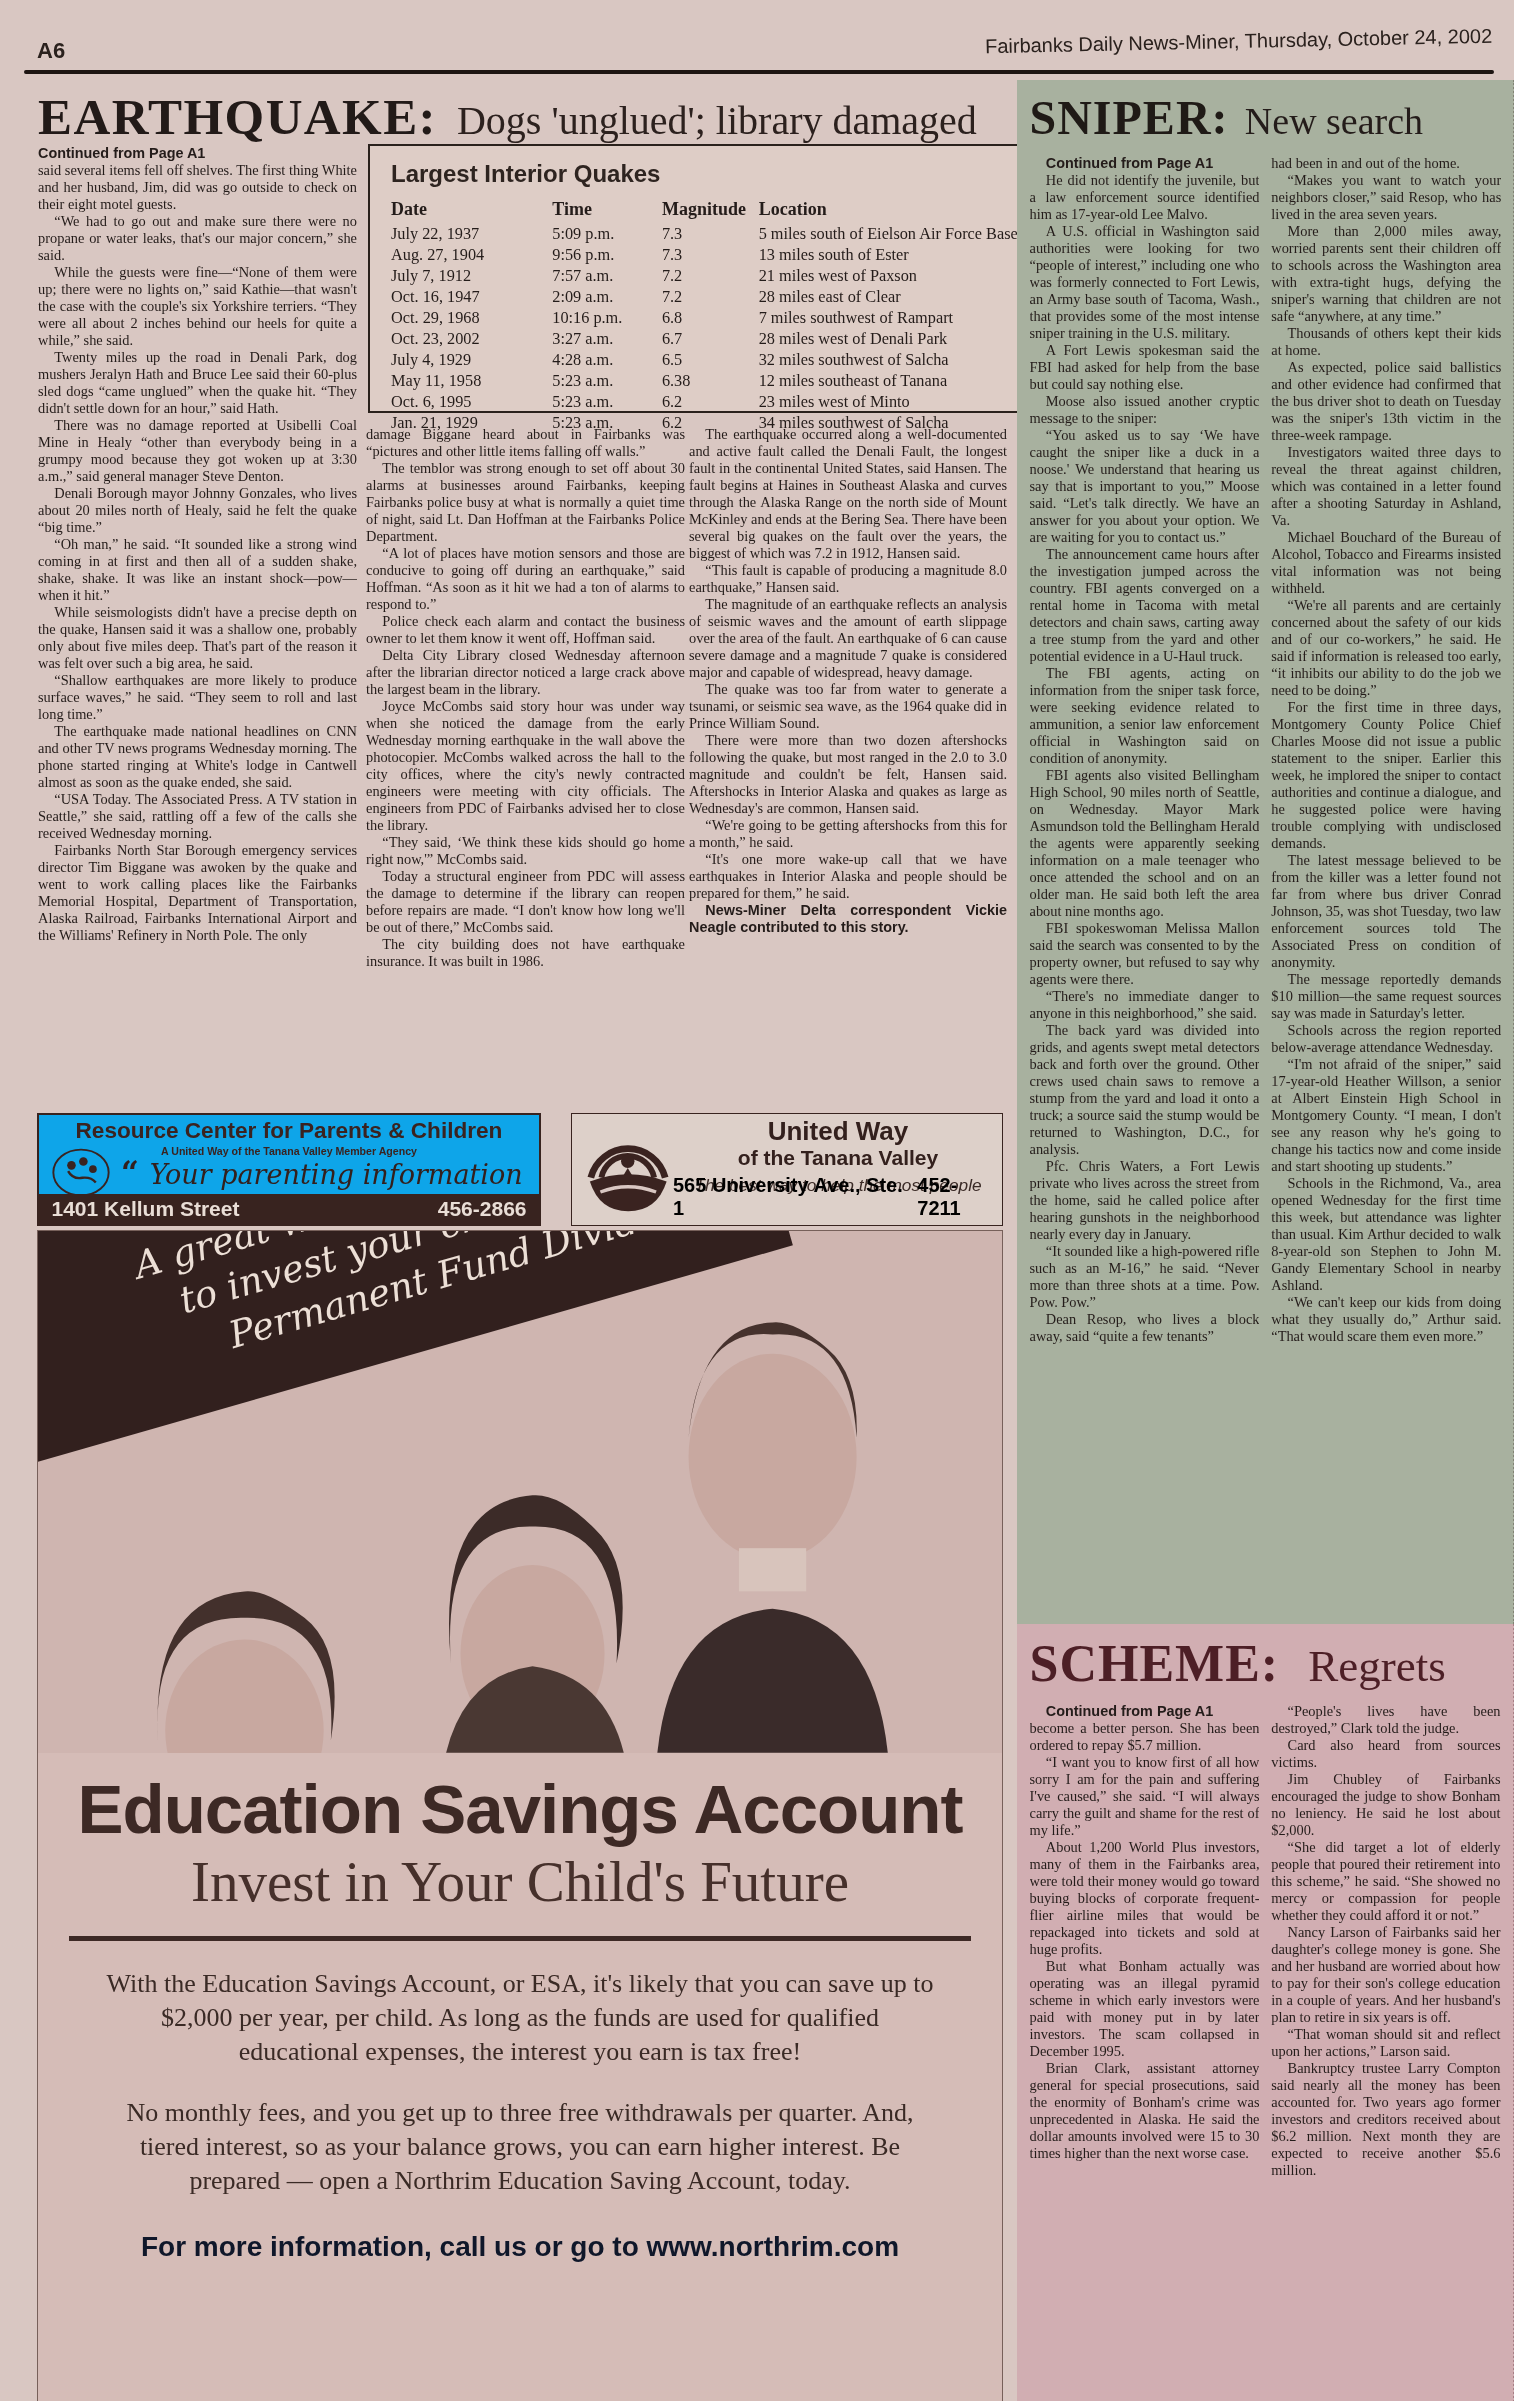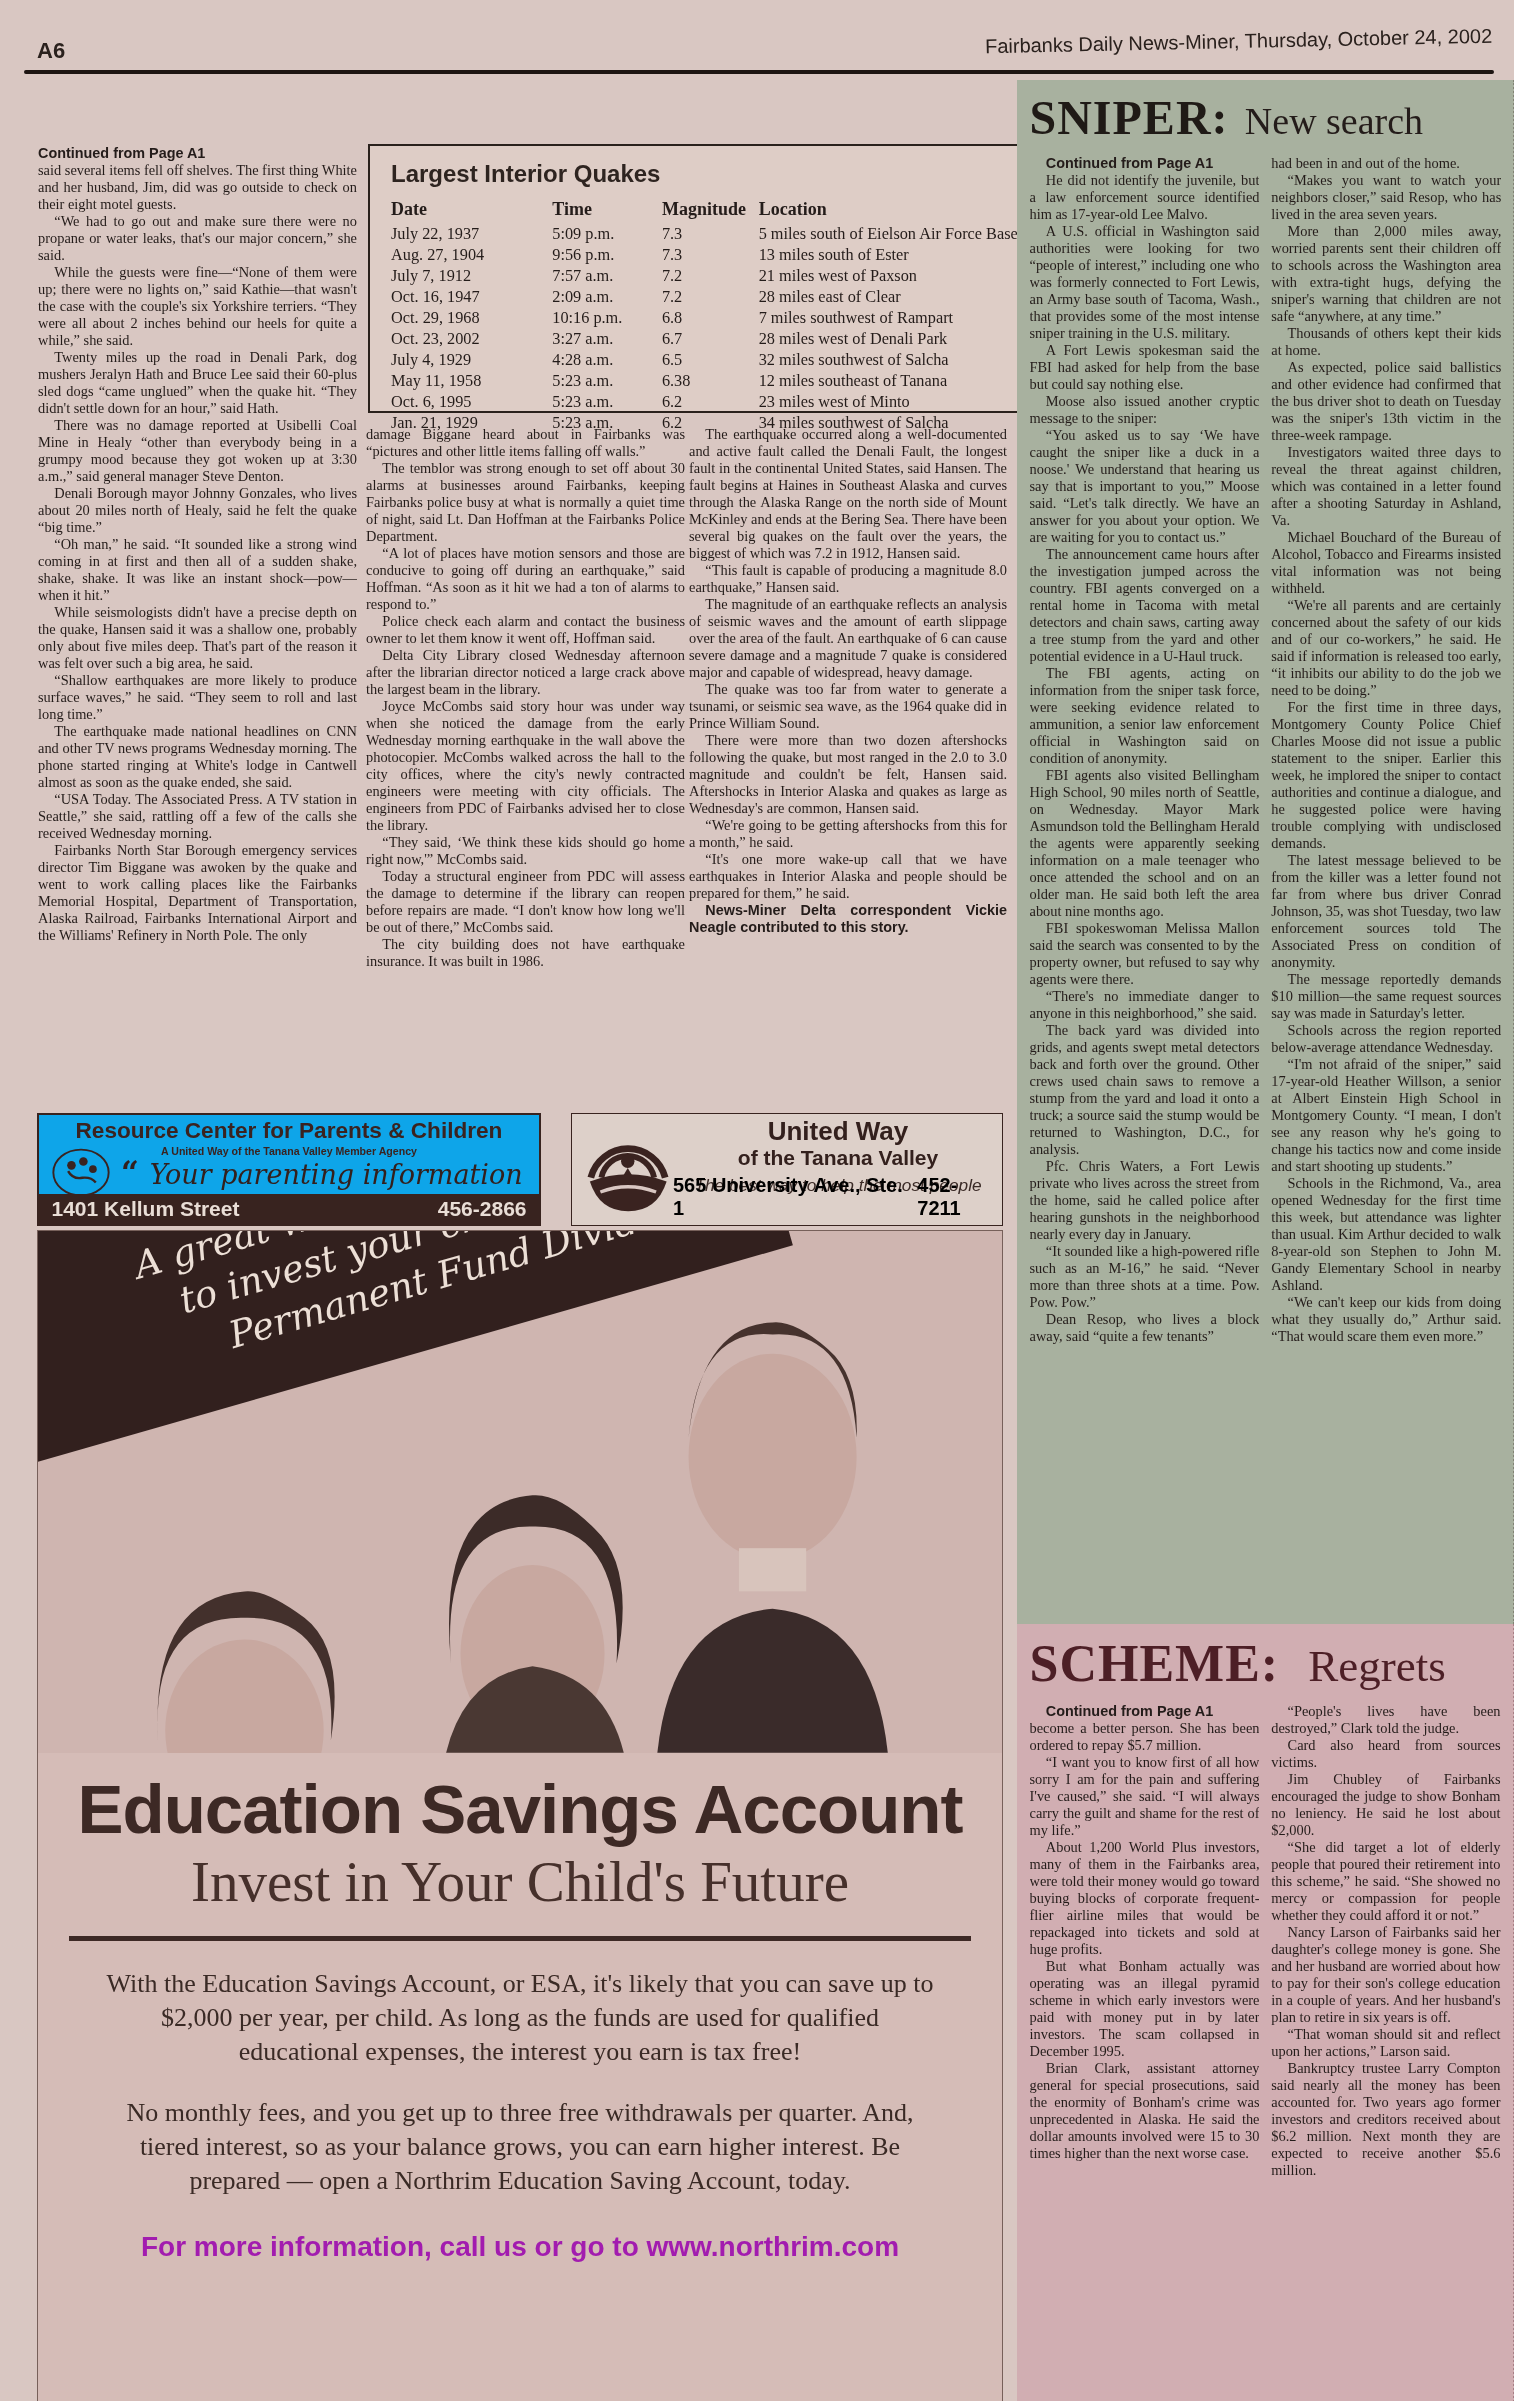--- a/index.html
+++ b/index.html
@@ -71,31 +71,34 @@
   .ad-northrim{position:absolute;left:37px;top:1230px;width:966px;height:1439px;box-sizing:border-box;background:#d5bcb7;border:1.4px solid #77605a;overflow:hidden;}
   .nb-photo{position:relative;width:100%;height:522px;background:#cfb5b0;overflow:hidden;}
   .nb-band{position:absolute;left:-67px;top:-125px;width:855px;height:375px;background:#32201e;transform:rotate(-16deg);transform-origin:left bottom;}
   .nb-script{position:absolute;left:91px;top:14.4px;transform:rotate(-16deg);transform-origin:left top;font:italic 400 37px/1.25 "DejaVu Serif",serif;color:#ecdfd6;white-space:nowrap;}
   .nb-script .l2{margin-left:34px;}
   .nb-script .l3{margin-left:72px;}
   .esa-title{text-align:center;font:700 69px/1 "Liberation Sans",sans-serif;color:#3d2925;margin:22px 0 0 0;letter-spacing:-1px;}
   .esa-sub{text-align:center;font:400 57px/1.1 "Liberation Serif",serif;color:#46302b;margin:6.7px 0 0 0;}
   .esa-rule{height:4.3px;background:#3d2925;margin:23px 31px 0 31px;}
   .esa-p{margin:26px 67px 0 67px;text-align:center;font:400 26px/1.32 "Liberation Serif",serif;color:#3a2a25;}
-  .esa-cta{margin-top:32px;text-align:center;font:700 28px "Liberation Sans",sans-serif;color:#a21caf;}
+  .esa-cta{margin-top:32px;text-align:center;font:700 28px "Liberation Sans",sans-serif;color:#0f172a;}
 </style>
 </head>
 <body>
 
 <div class="page">
 
   <div class="pagenum">A6</div>
   <div class="masthead">Fairbanks Daily News-Miner, Thursday, October 24, 2002</div>
   <div class="toprule"></div>
 
+  <div class="eq-head">
+    <span class="eq-kicker">EARTHQUAKE:</span><span class="eq-sub">Dogs 'unglued'; library damaged</span>
+  </div>
 
   <div class="quakes">
     <h2>Largest Interior Quakes</h2>
     <table>
       <thead>
         <tr>
             <th>Date</th>
             <th>Time</th>
             <th>Magnitude</th>
             <th>Location</th>

